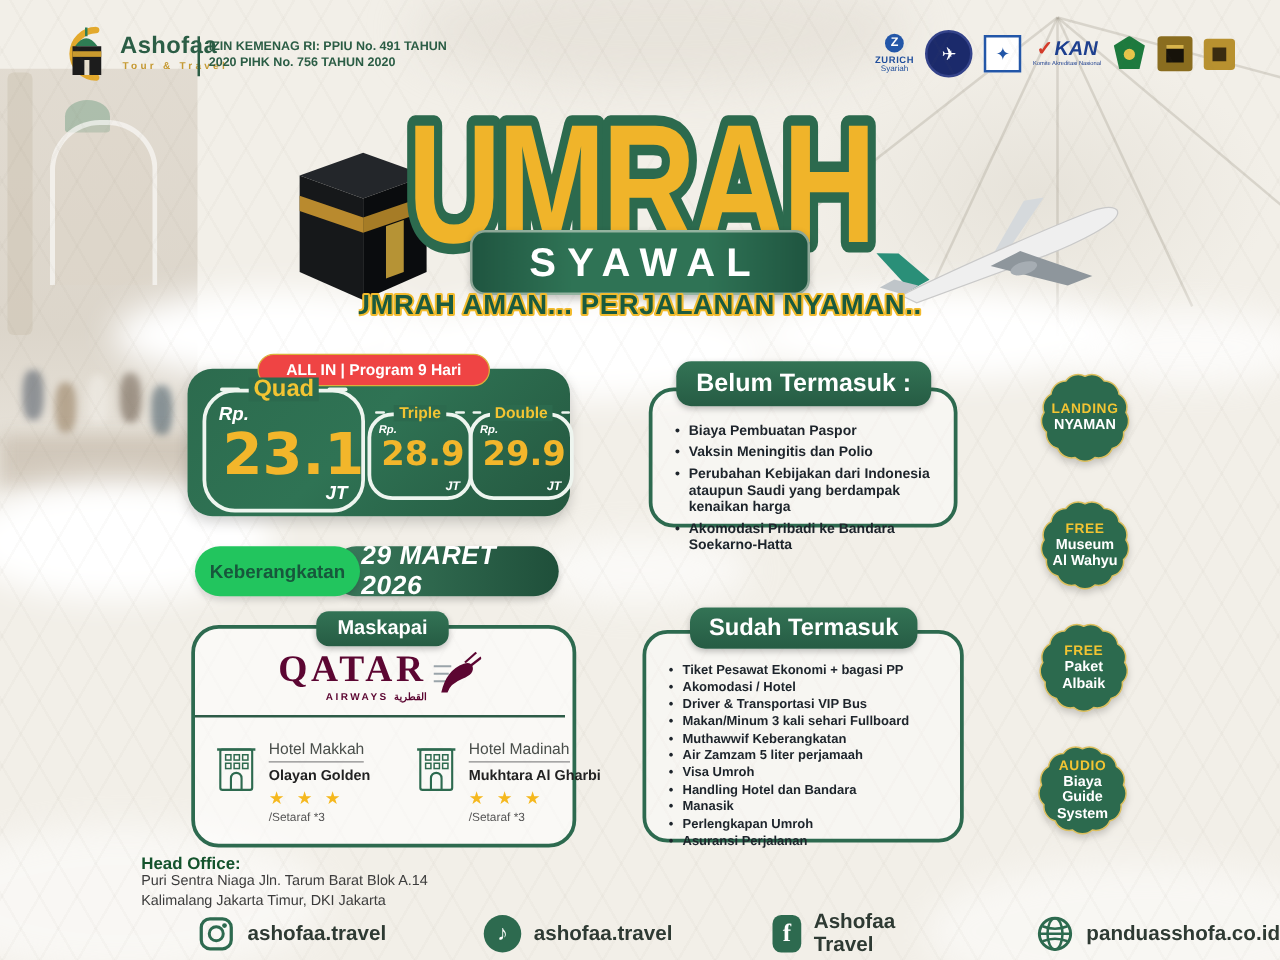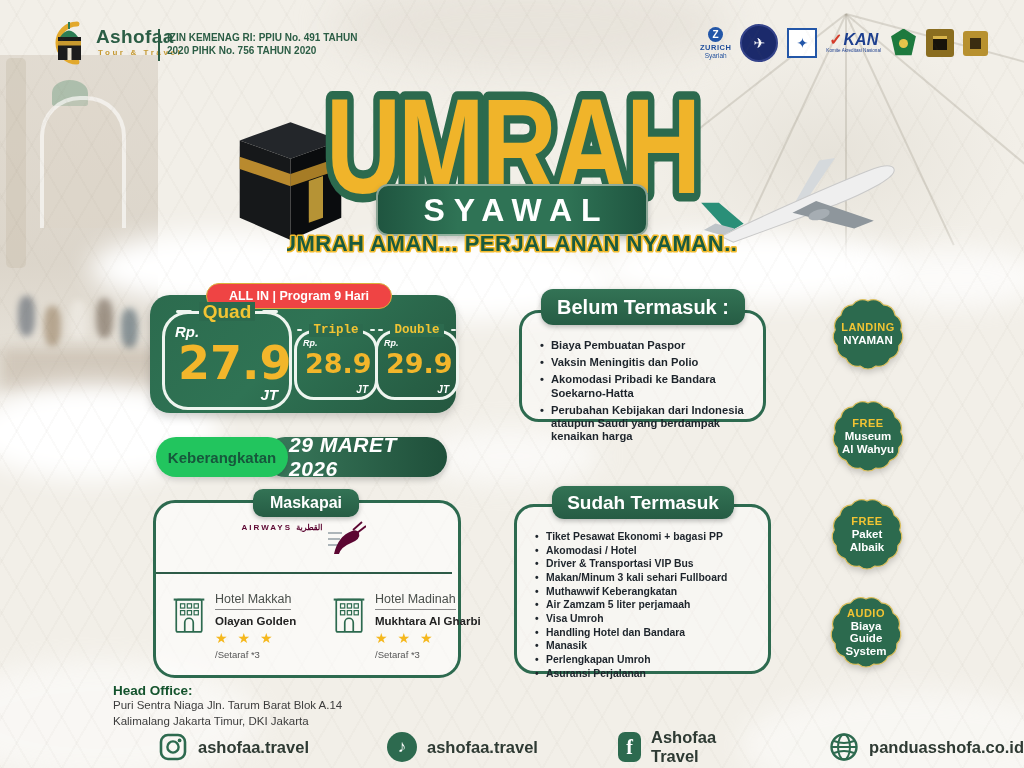--- a/index.html
+++ b/index.html
@@ -73,21 +73,21 @@
   .dash{background:#eef5ef;border-radius:2px;}
   .cur{position:absolute;color:#fff;font-weight:bold;font-style:italic;}
   .val{position:absolute;color:#f2b62b;font-weight:800;font-family:"DejaVu Sans",sans-serif;line-height:1;}
   .unit{position:absolute;color:#fff;font-weight:bold;font-style:italic;}
   #quad-box{left:162px;top:311px;width:124px;height:93px;border-radius:26px;border-width:3.5px;}
   #quad-box .price-label{top:-12px;} #quad-box .txt{font-size:19px;} #quad-box .dash{width:16px;height:3px;}
   #quad-cur{left:10px;top:9px;font-size:15px;} #quad-val{left:13px;top:26px;font-size:46px;}
   #quad-unit{right:11px;bottom:4px;font-size:15px;}
   #triple-box{left:294px;top:330px;width:78px;height:64px;border-radius:20px;}
   #double-box{left:375px;top:330px;width:78px;height:64px;border-radius:20px;}
-  .small-box .price-label{top:-9px;font-family:Liberation Mono, monospace;} .small-box .txt{font-size:12.5px;} .small-box .dash{width:8px;height:2px;}
+  .small-box .price-label{top:-9px;} .small-box .txt{font-size:12.5px;} .small-box .dash{width:8px;height:2px;}
   .small-box .cur{left:6px;top:5px;font-size:9px;}
   .small-box .val{left:8px;top:17px;font-size:27px;}
   .small-box .unit{right:7px;bottom:2px;font-size:10px;}
   
   #depart-green{left:265px;top:437px;width:182px;height:40px;border-radius:22px;z-index:6;
     background:linear-gradient(90deg,#3a7a5c,#1f4f3a);display:flex;align-items:center;justify-content:center;
     box-shadow:0 3px 6px rgba(0,0,0,.2);}
   #depart-green span{color:#fff;font-size:21px;font-weight:bold;font-style:italic;letter-spacing:.5px;padding-left:24px;}
   #depart-yellow{left:156px;top:437px;width:132px;height:40px;border-radius:22px;z-index:7;
     background:#22c55e;display:flex;align-items:center;justify-content:center;
@@ -257,21 +257,21 @@
   <div id="price-panel" class="abs"></div>
   <div id="allin-pill" class="abs">ALL IN | Program 9 Hari</div>
 
   <div id="quad-box" class="price-box">
     <div class="price-label">
       <div class="dash"></div>
       <span class="txt">Quad</span>
       <div class="dash"></div>
     </div>
     <span id="quad-cur" class="cur">Rp.</span>
-    <span id="quad-val" class="val">27.9</span>
+    <span id="quad-val" class="val">23.1</span>
     <span id="quad-unit" class="unit">JT</span>
   </div>
 
   <div id="triple-box" class="price-box small-box">
     <div class="price-label">
       <div class="dash"></div>
       <span class="txt">Triple</span>
       <div class="dash"></div>
     </div>
     <span class="cur">Rp.</span>
@@ -292,20 +292,21 @@
 
   <div id="depart-green" class="abs">
     <span>29 MARET 2026</span>
   </div>
   <div id="depart-yellow" class="abs">Keberangkatan</div>
 
   <div id="maskapai-panel" class="panel"></div>
   <div id="maskapai-pill" class="pill">Maskapai</div>
   <div id="qatar-row" class="abs">
     <div>
+      <div id="qatar-word">QATAR</div>
       <div id="qatar-sub">
         <span>AIRWAYS</span>
         <span>القطرية</span>
       </div>
     </div>
     <svg width="40" height="36" viewBox="0 0 40 36">
       <line x1="2" y1="12" x2="16" y2="12" stroke="#9aa4aa" stroke-width="1.6"></line>
       <line x1="2" y1="18" x2="14" y2="18" stroke="#9aa4aa" stroke-width="1.6"></line>
       <line x1="2" y1="24" x2="16" y2="24" stroke="#9aa4aa" stroke-width="1.6"></line>
       <line x1="27" y1="9" x2="36" y2="1" stroke="#5c0632" stroke-width="1.8"></line>
@@ -352,22 +353,22 @@
       <div class="hotel-name">Mukhtara Al Gharbi</div>
       <div class="hotel-stars">★ ★ ★</div>
       <div class="hotel-note">/Setaraf *3</div>
     </div>
   </div>
 
   <div id="excl-panel" class="panel">
     <ul class="list">
       <li>Biaya Pembuatan Paspor</li>
       <li>Vaksin Meningitis dan Polio</li>
+      <li>Perubahan Kebijakan dari Indonesia ataupun Saudi yang berdampak kenaikan harga</li>
       <li>Akomodasi Pribadi ke Bandara Soekarno-Hatta</li>
-      <li>Perubahan Kebijakan dari Indonesia ataupun Saudi yang berdampak kenaikan harga</li>
     </ul>
   </div>
   <div id="excl-pill" class="pill">Belum Termasuk :</div>
 
   <div id="incl-panel" class="panel">
     <ul class="list">
       <li>Tiket Pesawat Ekonomi + bagasi PP</li>
       <li>Akomodasi / Hotel</li>
       <li>Driver &amp; Transportasi VIP Bus</li>
       <li>Makan/Minum 3 kali sehari Fullboard</li>

